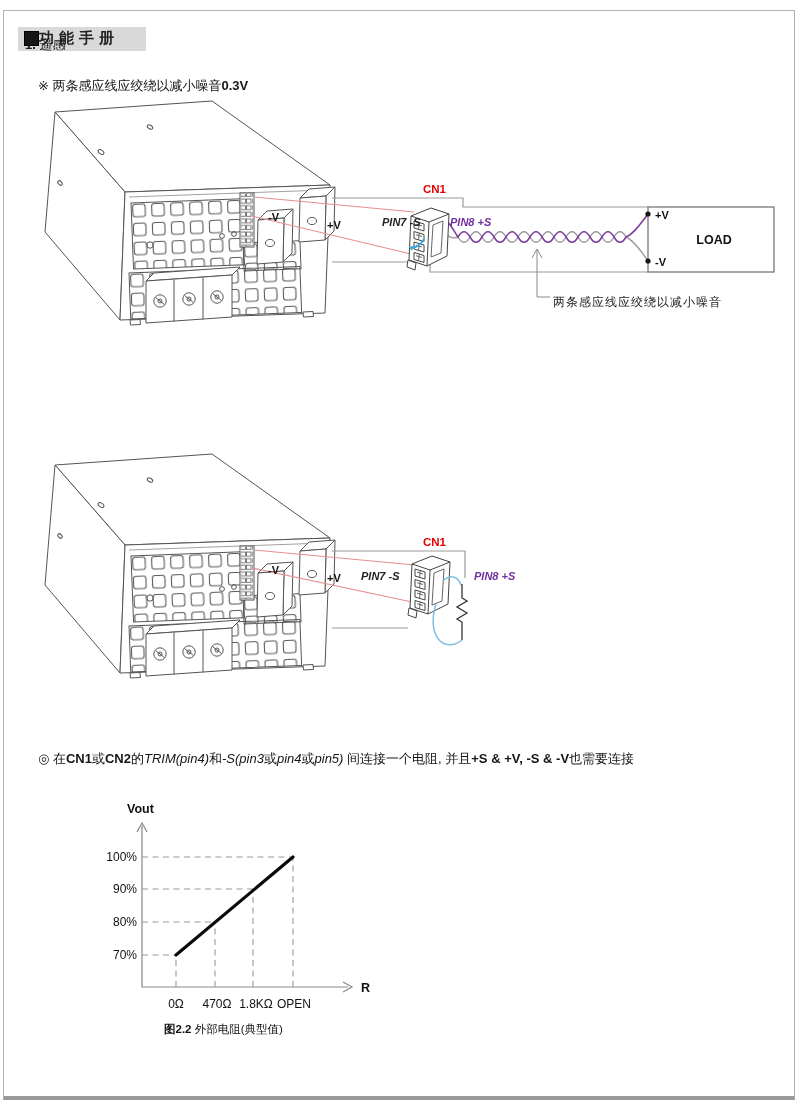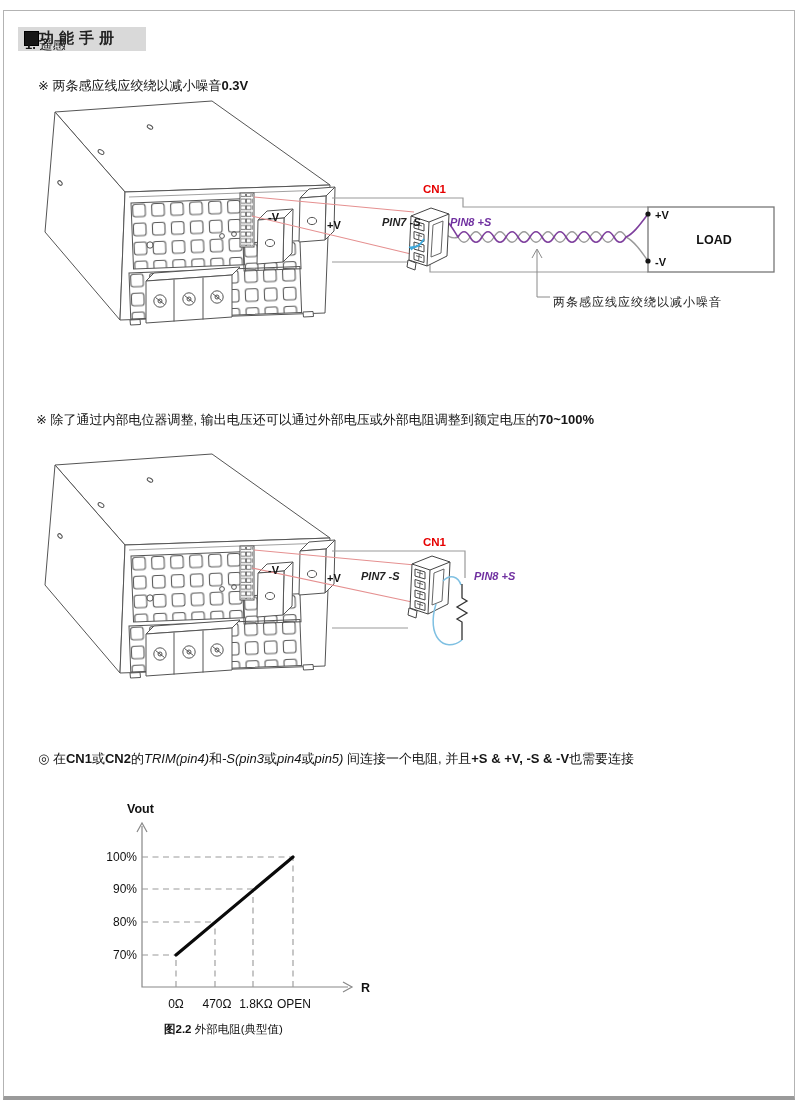--- a/index.html
+++ b/index.html
@@ -23,21 +23,20 @@
 <div class="page">
 
   <div class="hdr">
     <span class="sq"></span>
     <span class="ttl">功能手册</span>
   </div>
 
   <div class="t" style="left:25px;top:36px;"><span class="bold">1.</span>&nbsp;<span>遥感</span></div>
   <div class="t" style="left:38px;top:77px;"><span>※</span>&nbsp;<span>两条感应线应绞绕以减小噪音</span><span class="bold">0.3V</span></div>
 
-  <div class="t" style="left:36px;top:411px;"><span>※</span>&nbsp;<span>除了通过内部电位器调整, 输出电压还可以通过外部电压或外部电阻调整到额定电压的</span><span class="bold">70~100%</span></div>
 
   <div class="t" style="left:38px;top:750px;"><span>◎</span>&nbsp;<span>在</span><span class="bold">CN1</span><span>或</span><span class="bold">CN2</span><span>的</span><span class="bi">TRIM(pin4)</span><span>和</span><span class="bi">-S(pin3</span><span>或</span><span class="bi">pin4</span><span>或</span><span class="bi">pin5)</span><span> 间连接一个电阻, 并且</span><span class="bold">+S &amp; +V, -S &amp; -V</span><span>也需要连接</span></div>
 
   <svg width="800" height="1107" viewBox="0 0 800 1107">
     <defs>
       <pattern id="vents" width="19" height="19" patternUnits="userSpaceOnUse">
         <rect x="1.5" y="1.5" width="12.5" height="12.5" rx="2.5" fill="none" stroke="#5a5a5a" stroke-width="1.1"></rect>
       </pattern>
       <pattern id="pinrows" width="12" height="6.6" patternUnits="userSpaceOnUse">
         <rect x="0.8" y="1" width="4.6" height="4" fill="none" stroke="#5a5a5a" stroke-width="0.8"></rect>

